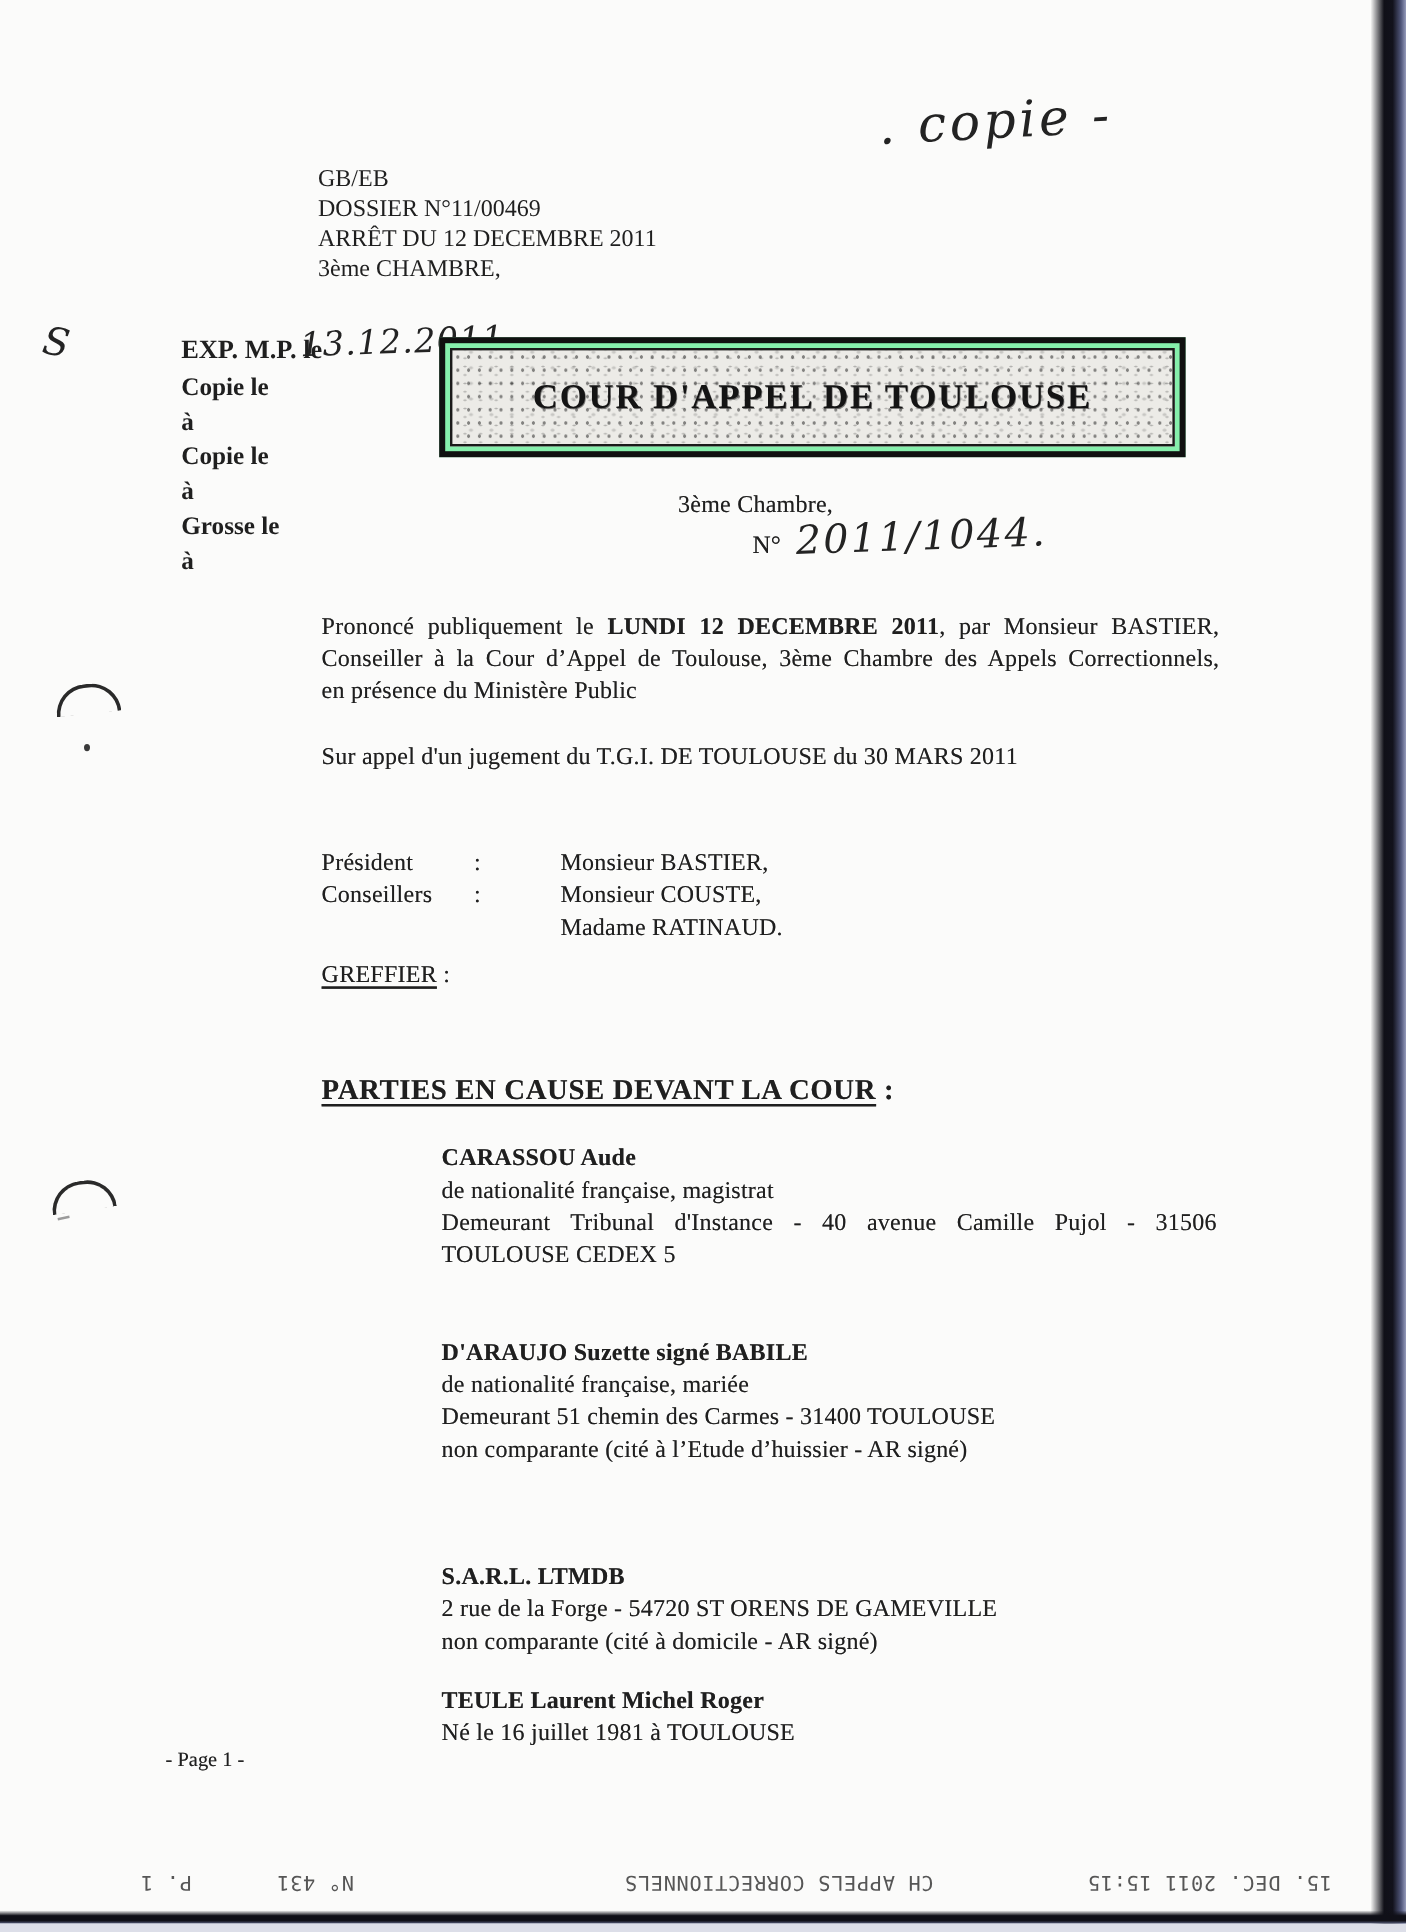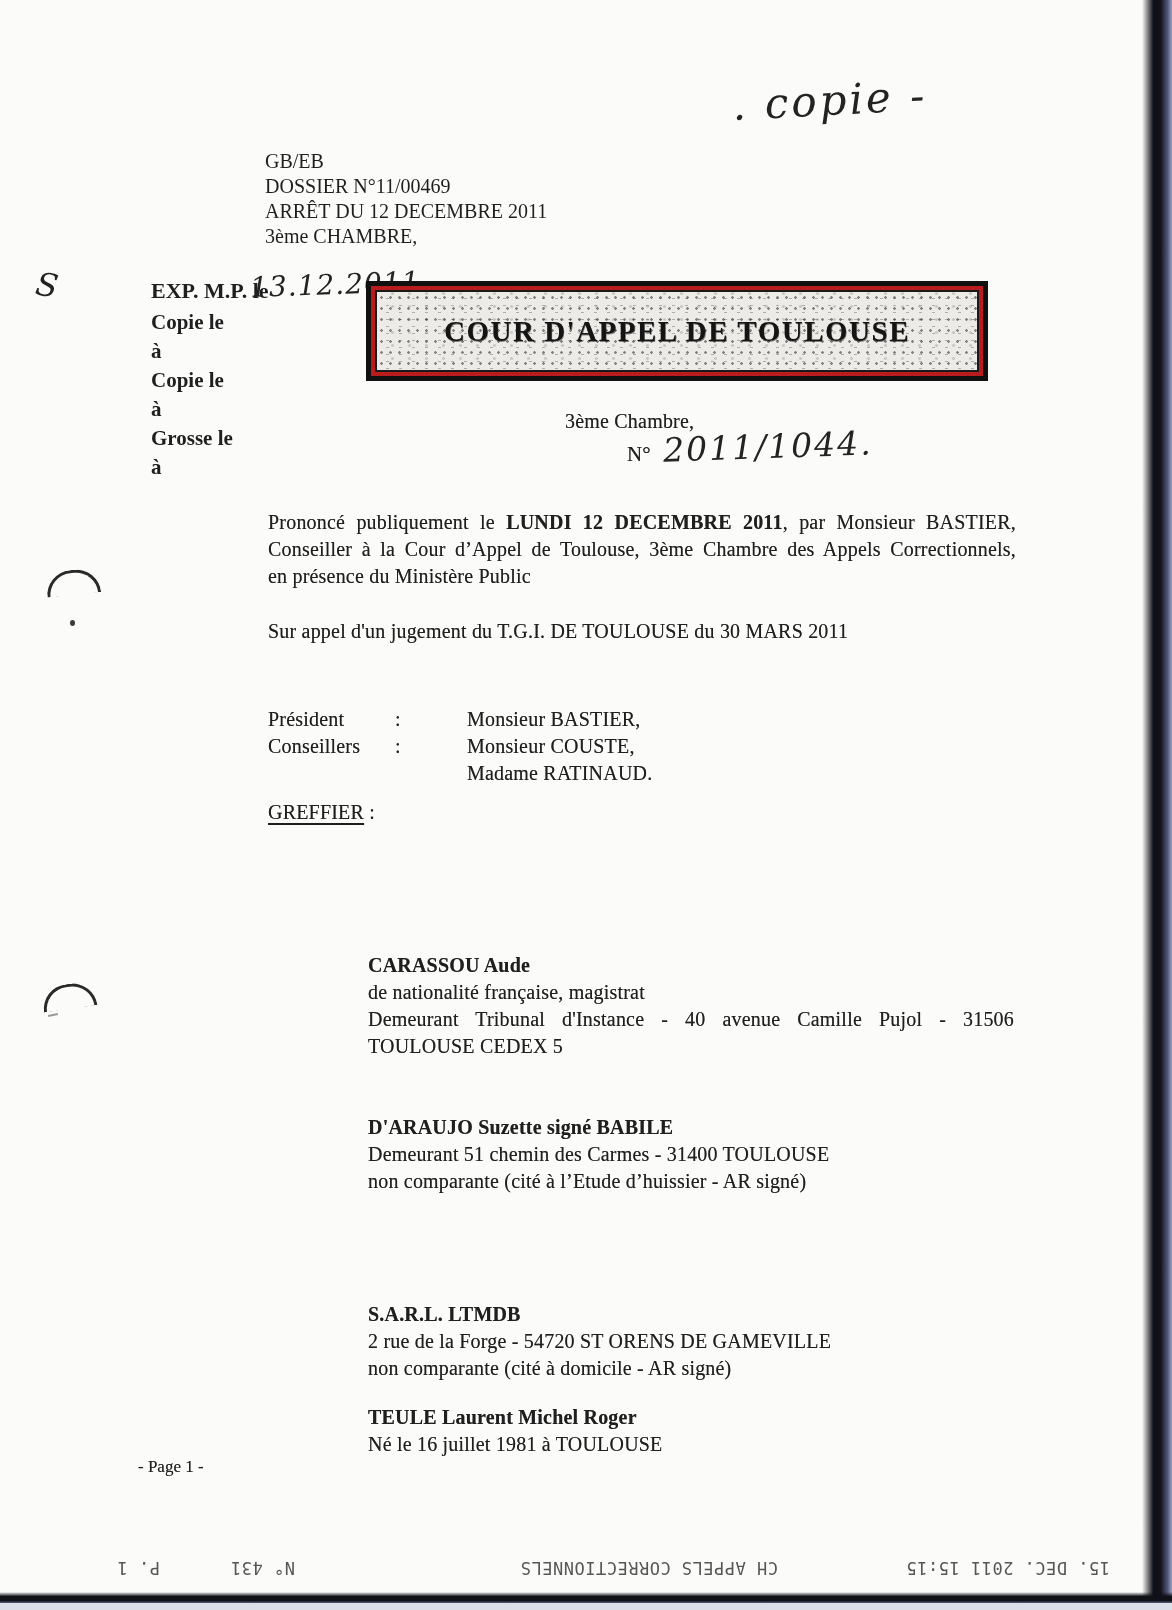--- a/index.html
+++ b/index.html
@@ -10,21 +10,21 @@
   .abs{position:absolute;}
   .b{font-weight:bold;}
   .ul{text-decoration:underline;text-underline-offset:4px;text-decoration-thickness:2px;}
   
   .doc{font-size:20px;line-height:27px;letter-spacing:.2px;text-shadow:0 0 .4px rgba(20,20,20,.55);}
   .small-header{font-size:20px;line-height:25px;}
   .margin-bold{font-size:21px;line-height:29px;font-weight:bold;margin-left:46px;}
   
   .hand{font-family:"DejaVu Serif",serif;font-style:italic;color:#232323;}
   
-  #banner{left:366px;top:281px;width:622px;height:100px;border:5px solid #101010;background:#b91c1c;padding:4px;box-sizing:border-box;}
+  #banner{left:366px;top:281px;width:622px;height:100px;border:5px solid #101010;background:#86efac;padding:4px;box-sizing:border-box;}
   #banner-inner{
     width:100%;height:100%;border:2px solid #1a1a1a;box-sizing:border-box;
     display:flex;align-items:center;justify-content:center;
     background-color:#ecebe7;
     background-image:
       radial-gradient(rgba(25,25,25,.5) 1px, transparent 1.4px),
       radial-gradient(rgba(45,45,45,.32) 1px, transparent 1.7px),
       radial-gradient(rgba(70,70,70,.22) 1.2px, transparent 2.1px);
     background-size:9px 11px,13px 7px,17px 13px;
     background-position:0 0,4px 3px,7px 8px;
@@ -51,21 +51,21 @@
     font-family:"DejaVu Sans Mono",monospace;font-size:17px;color:#3a3a3a;opacity:.85;letter-spacing:.5px;}
   #fax-footer span{position:absolute;top:6px;white-space:nowrap;}
 </style>
 </head>
 <body>
 
 <div id="page">
 
   <div class="abs hand" style="left:732px;top:76px;font-size:42px;letter-spacing:3px;transform:rotate(-3deg);">. copie -</div>
 
-  <div class="abs small-header" style="left:265px;top:149px;">
+  <div class="abs small-header" style="left:265px;top:137px;">
     <div>GB/EB</div>
     <div>DOSSIER N°11/00469</div>
     <div>ARRÊT DU 12 DECEMBRE 2011</div>
     <div>3ème CHAMBRE,</div>
   </div>
 
   <div class="abs hand" style="left:36px;top:266px;font-size:32px;transform:rotate(10deg);">S</div>
 
   <div class="abs margin-bold" style="left:105px;top:276px;font-size:22px;">
     <span>EXP. M.P. le</span>
@@ -116,30 +116,34 @@
       <span class="comp-label"></span>
       <span class="comp-colon"></span>
       <span>Madame RATINAUD.</span>
     </div>
   </div>
 
   <div class="abs doc" style="left:268px;top:799px;">
     <span class="ul">GREFFIER</span><span> :</span>
   </div>
 
+  <div class="abs b" style="left:268px;top:896px;font-size:24px;letter-spacing:.5px;text-shadow:0 0 .4px rgba(20,20,20,.55);">
+    <span class="ul">PARTIES EN CAUSE DEVANT LA COUR</span><span> :</span>
+  </div>
 
   <div class="abs doc" style="left:368px;top:952px;width:646px;">
     <div class="b">CARASSOU Aude</div>
     <div>de nationalité française, magistrat</div>
     <div class="force-justify">Demeurant Tribunal d'Instance - 40 avenue Camille Pujol - 31506</div>
     <div>TOULOUSE CEDEX 5</div>
   </div>
 
   <div class="abs doc" style="left:368px;top:1114px;width:646px;">
     <div class="b">D'ARAUJO Suzette signé BABILE</div>
+    <div>de nationalité française, mariée</div>
     <div>Demeurant 51 chemin des Carmes - 31400 TOULOUSE</div>
     <div>non comparante (cité à l’Etude d’huissier - AR signé)</div>
   </div>
 
   <div class="abs doc" style="left:368px;top:1301px;width:646px;">
     <div class="b">S.A.R.L. LTMDB</div>
     <div>2 rue de la Forge - 54720 ST ORENS DE GAMEVILLE</div>
     <div>non comparante (cité à domicile - AR signé)</div>
   </div>
 

